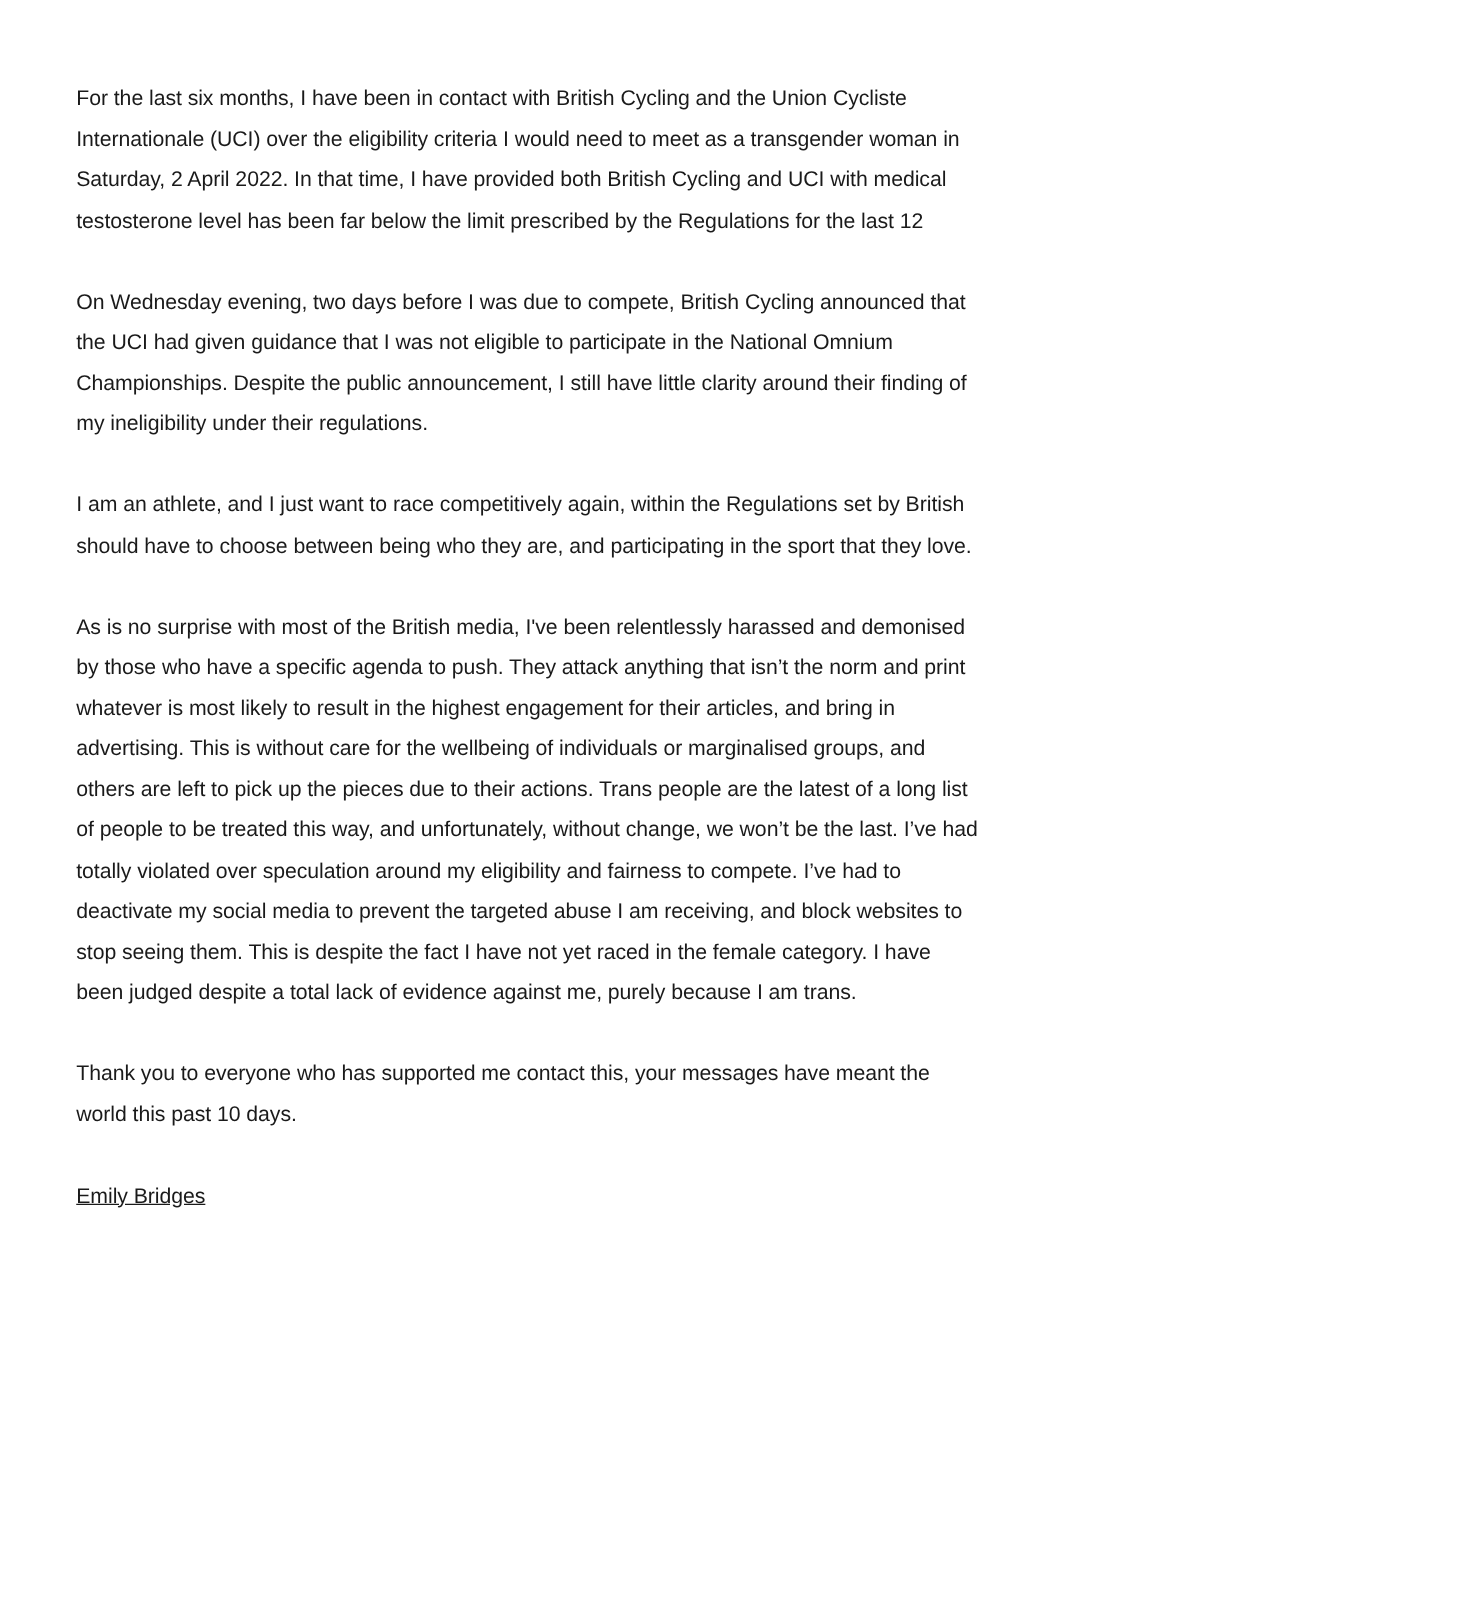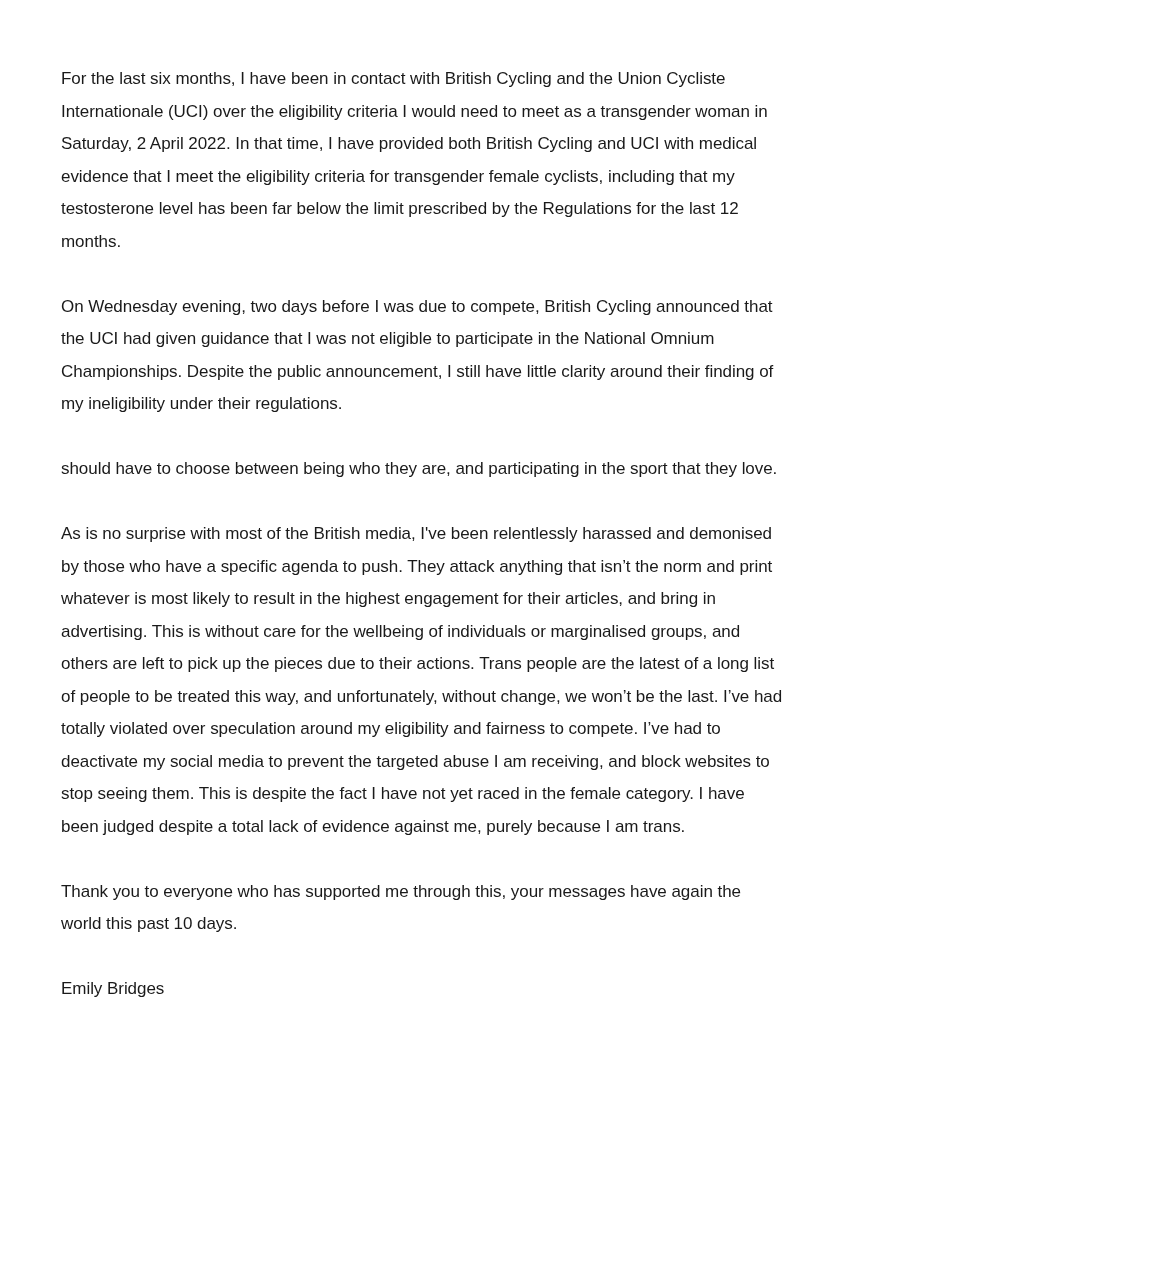--- a/index.html
+++ b/index.html
@@ -27,63 +27,63 @@
     .line {
       display: block;
       font-size: 17px;
       line-height: 32.5px;
       height: 32.5px;
       white-space: nowrap;
       letter-spacing: -0.05px;
     }
     .signature {
       margin-top: 0;
+      text-decoration: underline;
     }
   </style>
 </head>
 <body>
 
 <div class="doc">
 
   <p class="para">
     <span class="line">For the last six months, I have been in contact with British Cycling and the Union Cycliste</span>
     <span class="line">Internationale (UCI) over the eligibility criteria I would need to meet as a transgender woman in</span>
     <span class="line">Saturday, 2 April 2022. In that time, I have provided both British Cycling and UCI with medical</span>
-    <span class="line">evidence that I meet the eligibility criteria for transgender female cyclists, including that my</span>
     <span class="line">testosterone level has been far below the limit prescribed by the Regulations for the last 12</span>
-    <span class="line">months.</span>
   </p>
 
   <p class="para">
     <span class="line">On Wednesday evening, two days before I was due to compete, British Cycling announced that</span>
     <span class="line">the UCI had given guidance that I was not eligible to participate in the National Omnium</span>
     <span class="line">Championships. Despite the public announcement, I still have little clarity around their finding of</span>
     <span class="line">my ineligibility under their regulations.</span>
   </p>
 
   <p class="para">
+    <span class="line">I am an athlete, and I just want to race competitively again, within the Regulations set by British</span>
     <span class="line">should have to choose between being who they are, and participating in the sport that they love.</span>
   </p>
 
   <p class="para">
     <span class="line">As is no surprise with most of the British media, I've been relentlessly harassed and demonised</span>
     <span class="line">by those who have a specific agenda to push. They attack anything that isn’t the norm and print</span>
     <span class="line">whatever is most likely to result in the highest engagement for their articles, and bring in</span>
     <span class="line">advertising. This is without care for the wellbeing of individuals or marginalised groups, and</span>
     <span class="line">others are left to pick up the pieces due to their actions. Trans people are the latest of a long list</span>
     <span class="line">of people to be treated this way, and unfortunately, without change, we won’t be the last. I’ve had</span>
     <span class="line">totally violated over speculation around my eligibility and fairness to compete. I’ve had to</span>
     <span class="line">deactivate my social media to prevent the targeted abuse I am receiving, and block websites to</span>
     <span class="line">stop seeing them. This is despite the fact I have not yet raced in the female category. I have</span>
     <span class="line">been judged despite a total lack of evidence against me, purely because I am trans.</span>
   </p>
 
 
   <p class="para">
-    <span class="line">Thank you to everyone who has supported me through this, your messages have again the</span>
+    <span class="line">Thank you to everyone who has supported me contact this, your messages have meant the</span>
     <span class="line">world this past 10 days.</span>
   </p>
 
   <p class="para signature">
     <span class="line">Emily Bridges</span>
   </p>
 
 </div>
 
 </body></html>

